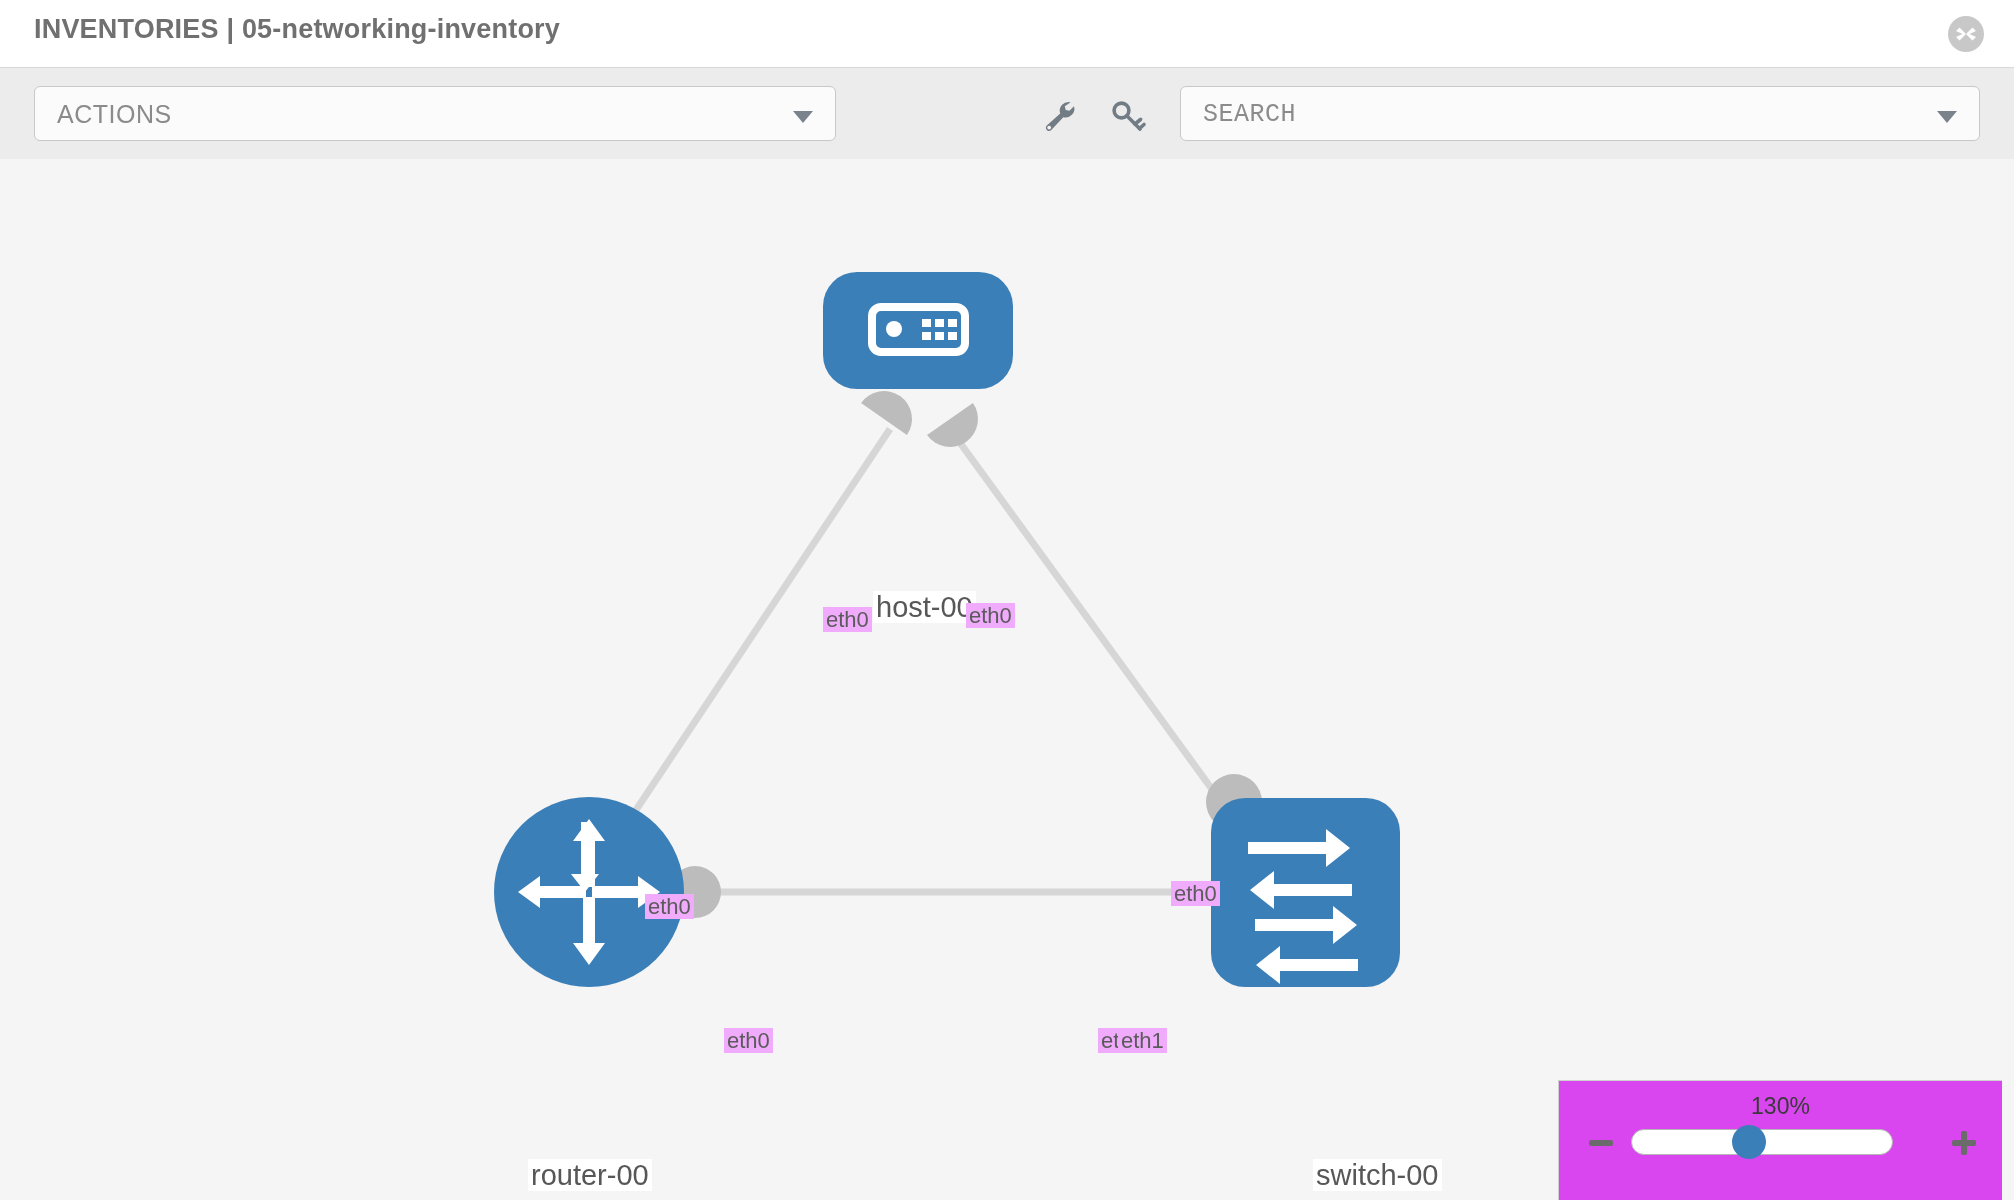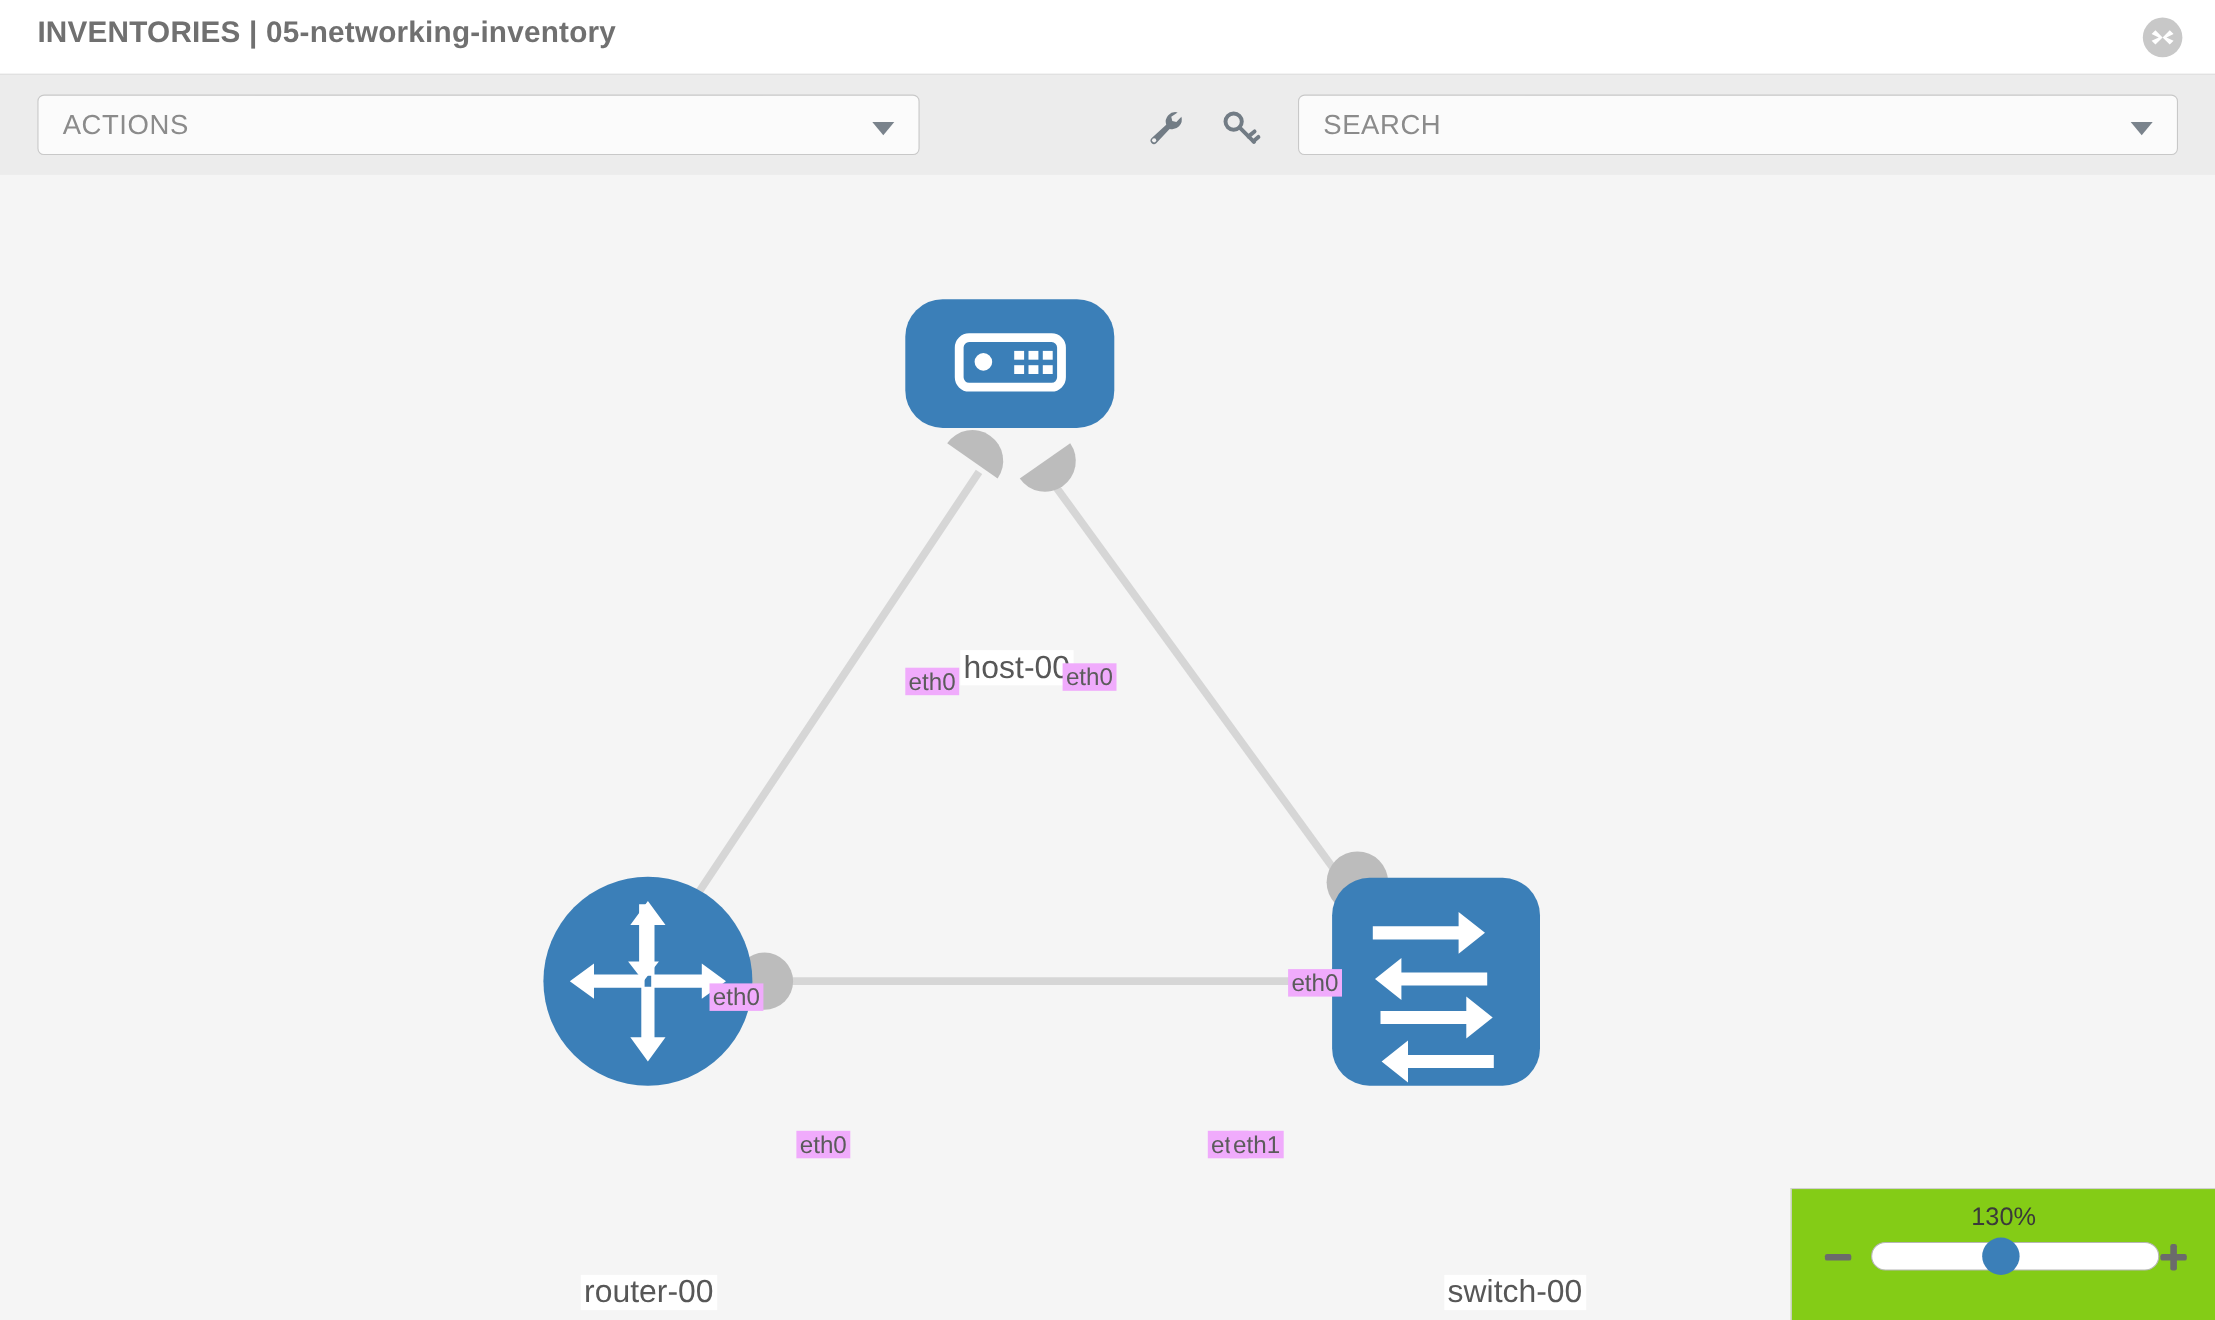--- a/index.html
+++ b/index.html
@@ -67,21 +67,21 @@
   .search-select {
     position: absolute; left: 1180px; top: 18px;
     width: 800px; height: 55px;
     background: #fbfbfb;
     border: 1px solid #c8c8c8;
     border-radius: 6px;
     cursor: text;
   }
   .search-label {
     position: absolute; left: 22px; top: 13px;
-    font-size: 25px; color: #8b8b8b; letter-spacing: 0.5px;
+    font-size: 25px; color: #8b8b8b; letter-spacing: 0.5px; font-family: Liberation Mono, monospace;
   }
 
   
   .canvas {
     position: absolute; left: 0; top: 159px;
     width: 2014px; height: 1041px;
     background: #f5f5f5;
     overflow: hidden;
   }
   .topology { position: absolute; left: 0; top: 0; width: 2014px; height: 1041px; }
@@ -101,23 +101,23 @@
     background: #f0abfc;
     color: #5b5b5b;
     font-size: 22px;
     line-height: 1.05;
     padding: 1px 3px;
     white-space: nowrap;
   }
 
   
   .zoomctl {
-    position: absolute; right: 0; bottom: 0;
-    width: 386px; height: 120px;
-    background: #84cc16;
+    position: absolute; right: 12px; bottom: 0;
+    width: 444px; height: 120px;
+    background: #d946ef;
     border-top: 1px solid #d0d0d0;
     border-left: 1px solid #d0d0d0;
   }
   .zoom-pct {
     position: absolute; left: 0; right: 0; top: 12px;
     text-align: center; font-size: 23px; color: #3a3a3a;
   }
   .zoom-minus, .zoom-plus {
     position: absolute; top: 46px; width: 32px; height: 32px;
     cursor: pointer; color: #6b6b6b;

